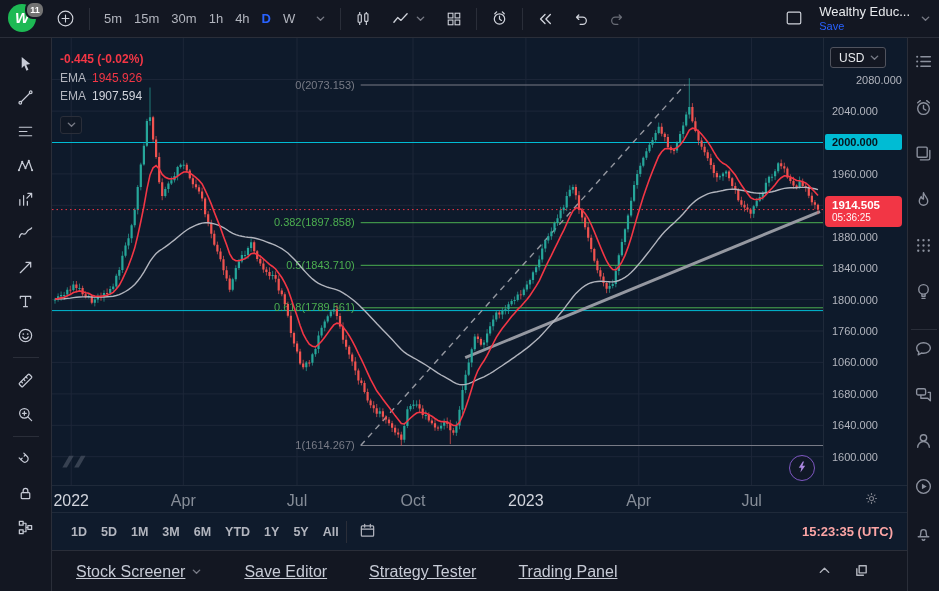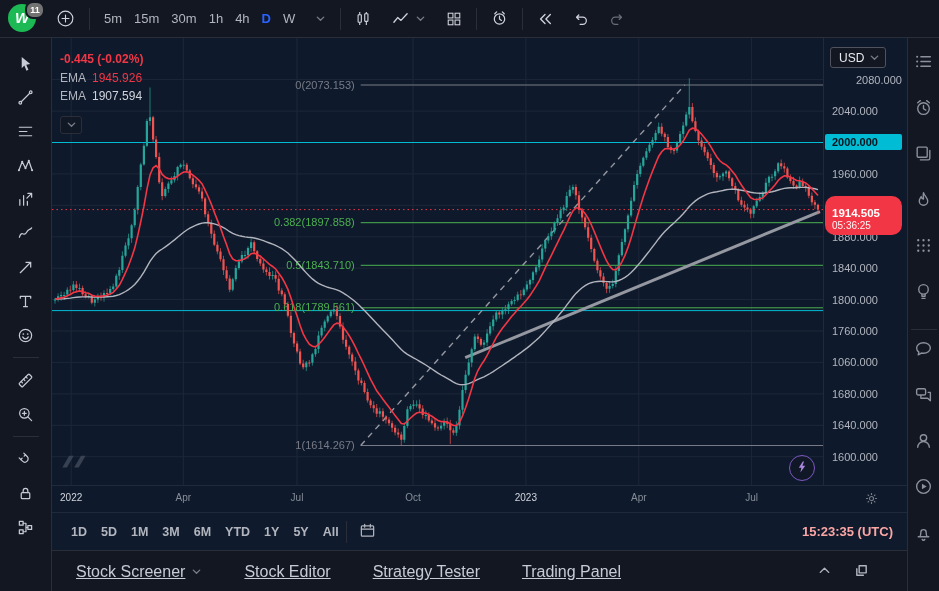--- a/index.html
+++ b/index.html
@@ -45,42 +45,42 @@
                stroke-linecap:round;stroke-linejoin:round;}
   .center{width:855px;flex:none;display:flex;flex-direction:column;background:#0e1a2b;}
   
   .chart-wrap{position:relative;height:447px;flex:none;}
   #chart-svg{position:absolute;left:0;top:0;}
   .scale{position:absolute;right:0;top:0;width:84px;height:447px;border-left:1px solid #1f2a3a;box-sizing:border-box;}
   .ptick{position:absolute;left:8px;font-size:11px;color:#b2b5be;white-space:nowrap;}
   .tick-active{position:absolute;left:1px;width:70px;background:#00bcd4;color:#06131c;
                font-size:11px;font-weight:bold;padding:2px 0 2px 7px;border-radius:2px;}
   .last-label{position:absolute;left:1px;width:70px;background:#f23645;color:#fff;
-              padding:10px 0 2px 7px;border-radius:10px;line-height:1.25;}
+              padding:2px 0 2px 7px;border-radius:4px;line-height:1.25;}
   .last-label .lp{font-size:11.5px;font-weight:bold;}
   .last-label .cd{font-size:10px;opacity:.95;}
   .usd-select{position:absolute;top:9px;left:6px;width:56px;height:21px;background:#131722;
               border:1px solid #50535e;border-radius:3px;display:flex;align-items:center;
               justify-content:space-between;padding:0 5px 0 8px;font-size:12px;color:#e8eaed;
               box-sizing:border-box;cursor:pointer;z-index:5;}
   .legend{position:absolute;left:8px;top:12px;line-height:1.55;z-index:4;}
   .legend .chg{font-size:12px;font-weight:bold;}
   .legend .row{font-size:12px;color:#b2b5be;}
   .legend .row b{font-weight:normal;margin-left:6px;}
   .lg-collapse{margin-top:10px;width:20px;height:16px;border:1px solid #2a2e39;border-radius:3px;
                background:rgba(19,23,34,.6);color:#9aa0ab;display:flex;align-items:center;
                justify-content:center;font-size:10px;cursor:pointer;}
   .watermark{position:absolute;left:8px;bottom:10px;opacity:.9;}
   .flash-btn{position:absolute;left:737px;top:417px;width:26px;height:26px;border-radius:50%;
              border:1.5px solid #7e57c2;background:rgba(19,23,34,.4);display:flex;align-items:center;
              justify-content:center;cursor:pointer;z-index:4;}
   
   .time-axis{height:26px;flex:none;border-top:1px solid #1f2a3a;position:relative;}
   .ta-labels{position:absolute;left:0;top:0;width:771px;height:100%;}
-  .tlab{position:absolute;top:6px;transform:translateX(-50%);font-size:10px;color:#868d98;}
+  .tlab{position:absolute;top:6px;transform:translateX(-50%);font-size:16px;color:#868d98;}
   .tlab.major{color:#d1d4dc;}
   .ta-gear{position:absolute;right:28px;top:5px;cursor:pointer;}
   .ta-gear svg{width:15px;height:15px;stroke:#787b86;fill:none;stroke-width:1.2;}
   
   .range-bar{height:38px;flex:none;border-top:1px solid #1f2a3a;display:flex;align-items:center;
              padding:0 12px;box-sizing:border-box;background:#0f1b2c;}
   .rbtn{background:none;border:0;color:#b2b5be;font:inherit;font-size:12.5px;font-weight:bold;
         padding:4px 7px;border-radius:4px;cursor:pointer;}
   .cal-btn{background:none;border:0;cursor:pointer;padding:2px 6px;margin-left:6px;}
   .cal-btn svg{width:17px;height:17px;stroke:#b2b5be;fill:none;stroke-width:1.3;stroke-linecap:round;}
@@ -182,20 +182,36 @@
           </svg>
       </span>
     </button>
     <button class="hbtn dim">
       <span>
         <svg viewBox="0 0 18 18" width="16" height="16" style="stroke:#d1d4dc;fill:none;stroke-width:1.4;stroke-linecap:round;stroke-linejoin:round">
             <path d="M14 7H7a4 4 0 0 0 0 8h3M11.5 4.5L14 7l-2.5 2.5"></path>
           </svg>
       </span>
     </button>
+    <div class="hdr-right">
+      <button class="hbtn">
+        <span>
+          <svg viewBox="0 0 20 20" width="18" height="18" style="stroke:#d1d4dc;fill:none;stroke-width:1.3">
+              <rect x="2.5" y="3.5" width="15" height="13" rx="1.5"></rect>
+            </svg>
+        </span>
+      </button>
+      <div class="acct">
+        <span class="nm">Wealthy Educ...</span>
+        <span class="sv">Save</span>
+      </div>
+      <svg class="caret" viewBox="0 0 12 12">
+          <path d="M2.5 4.5L6 8l3.5-3.5"></path>
+        </svg>
+    </div>
   </header>
 
   <div class="main">
     <nav class="rail-left" id="rail-left">
         <button class="tool">
           <span>
             <svg viewBox="0 0 18 18">
               <path d="M5 2l9 7.6-4.2.7 2.3 5.4-2.1.9-2.2-5.5L5 14z" fill="#c7cbd6" stroke="none"></path>
             </svg>
           </span>
@@ -467,21 +483,21 @@
               <path d="M2.5 7.5h13M6 2.5v3M12 2.5v3"></path>
             </svg></button>
           <div class="clock">15:23:35 (UTC)</div>
         </div>
 
       <footer id="footer-tabs">
 
         <button class="ftab">Stock Screener<svg viewBox="0 0 12 12" class="caret">
               <path d="M2.5 4.5L6 8l3.5-3.5"></path>
             </svg></button>
-          <button class="ftab">Stock Editor</button>
+          <button class="ftab">Save Editor</button>
           <button class="ftab">Strategy Tester</button>
           <button class="ftab">Trading Panel</button>
           <div class="f-icons">
           <button>
             <svg viewBox="0 0 16 16">
                 <path d="M3.5 10L8 5.5 12.5 10"></path>
               </svg>
           </button>
           <button>
             <svg viewBox="0 0 16 16">

